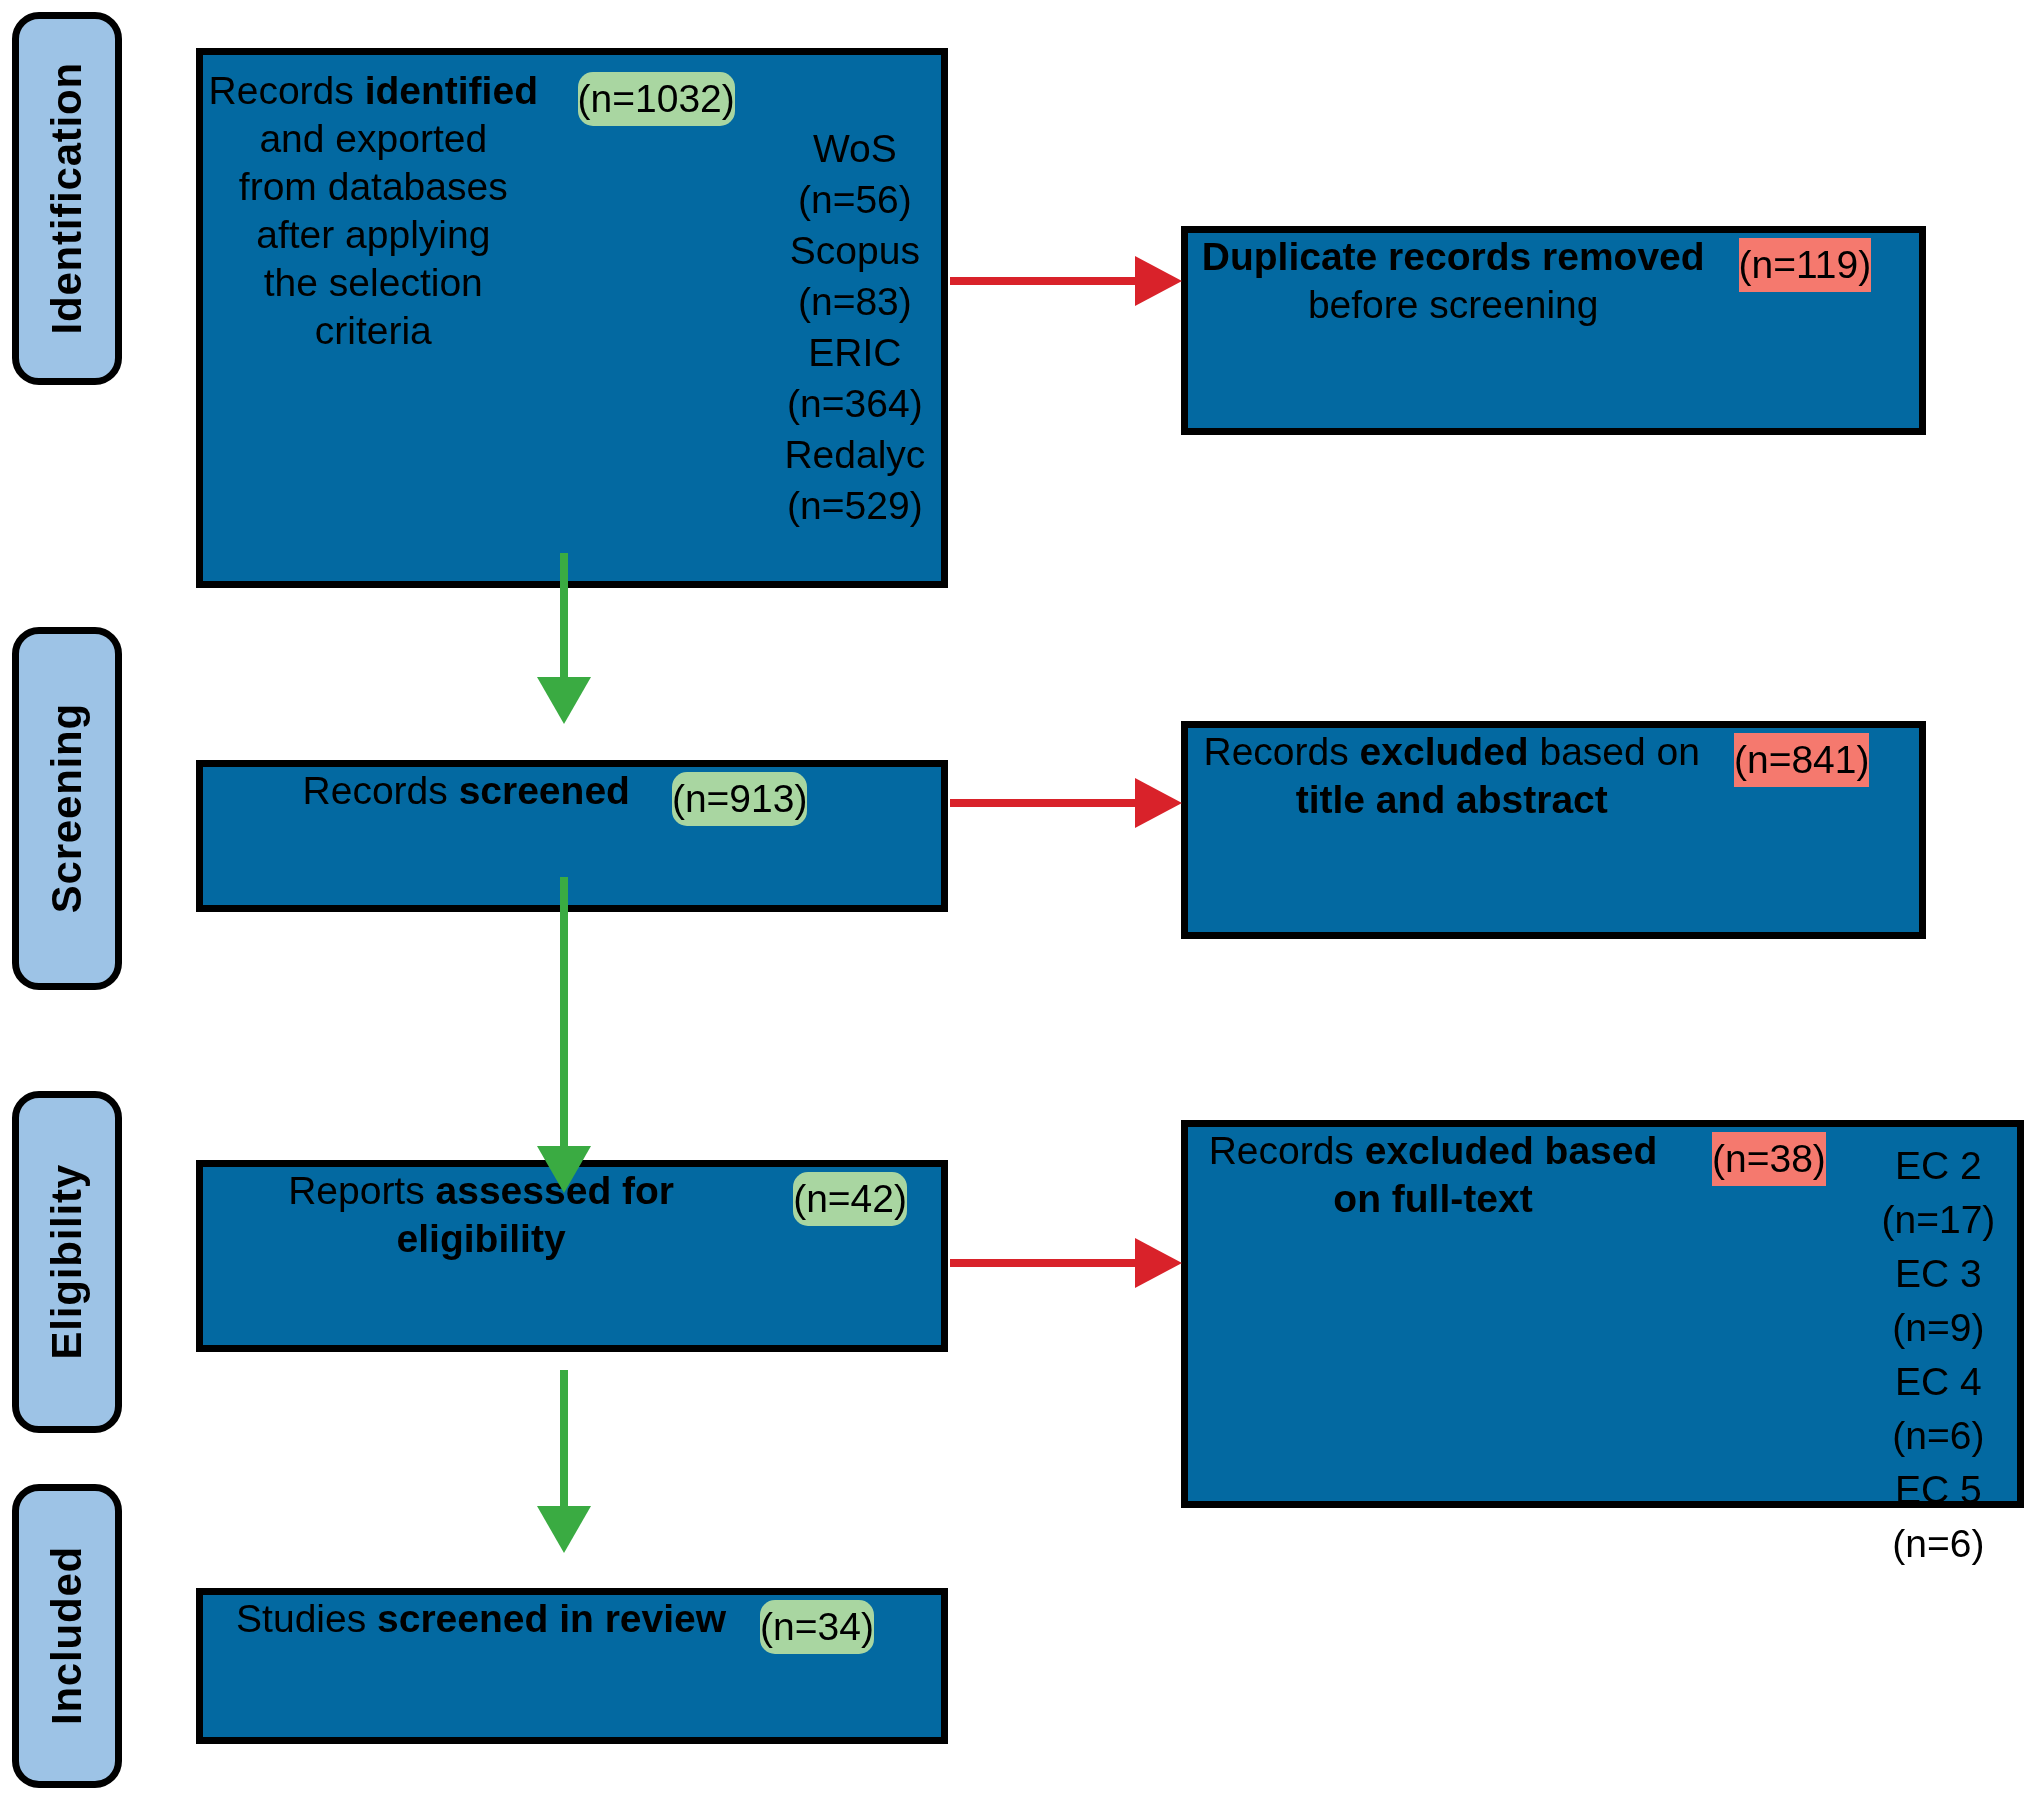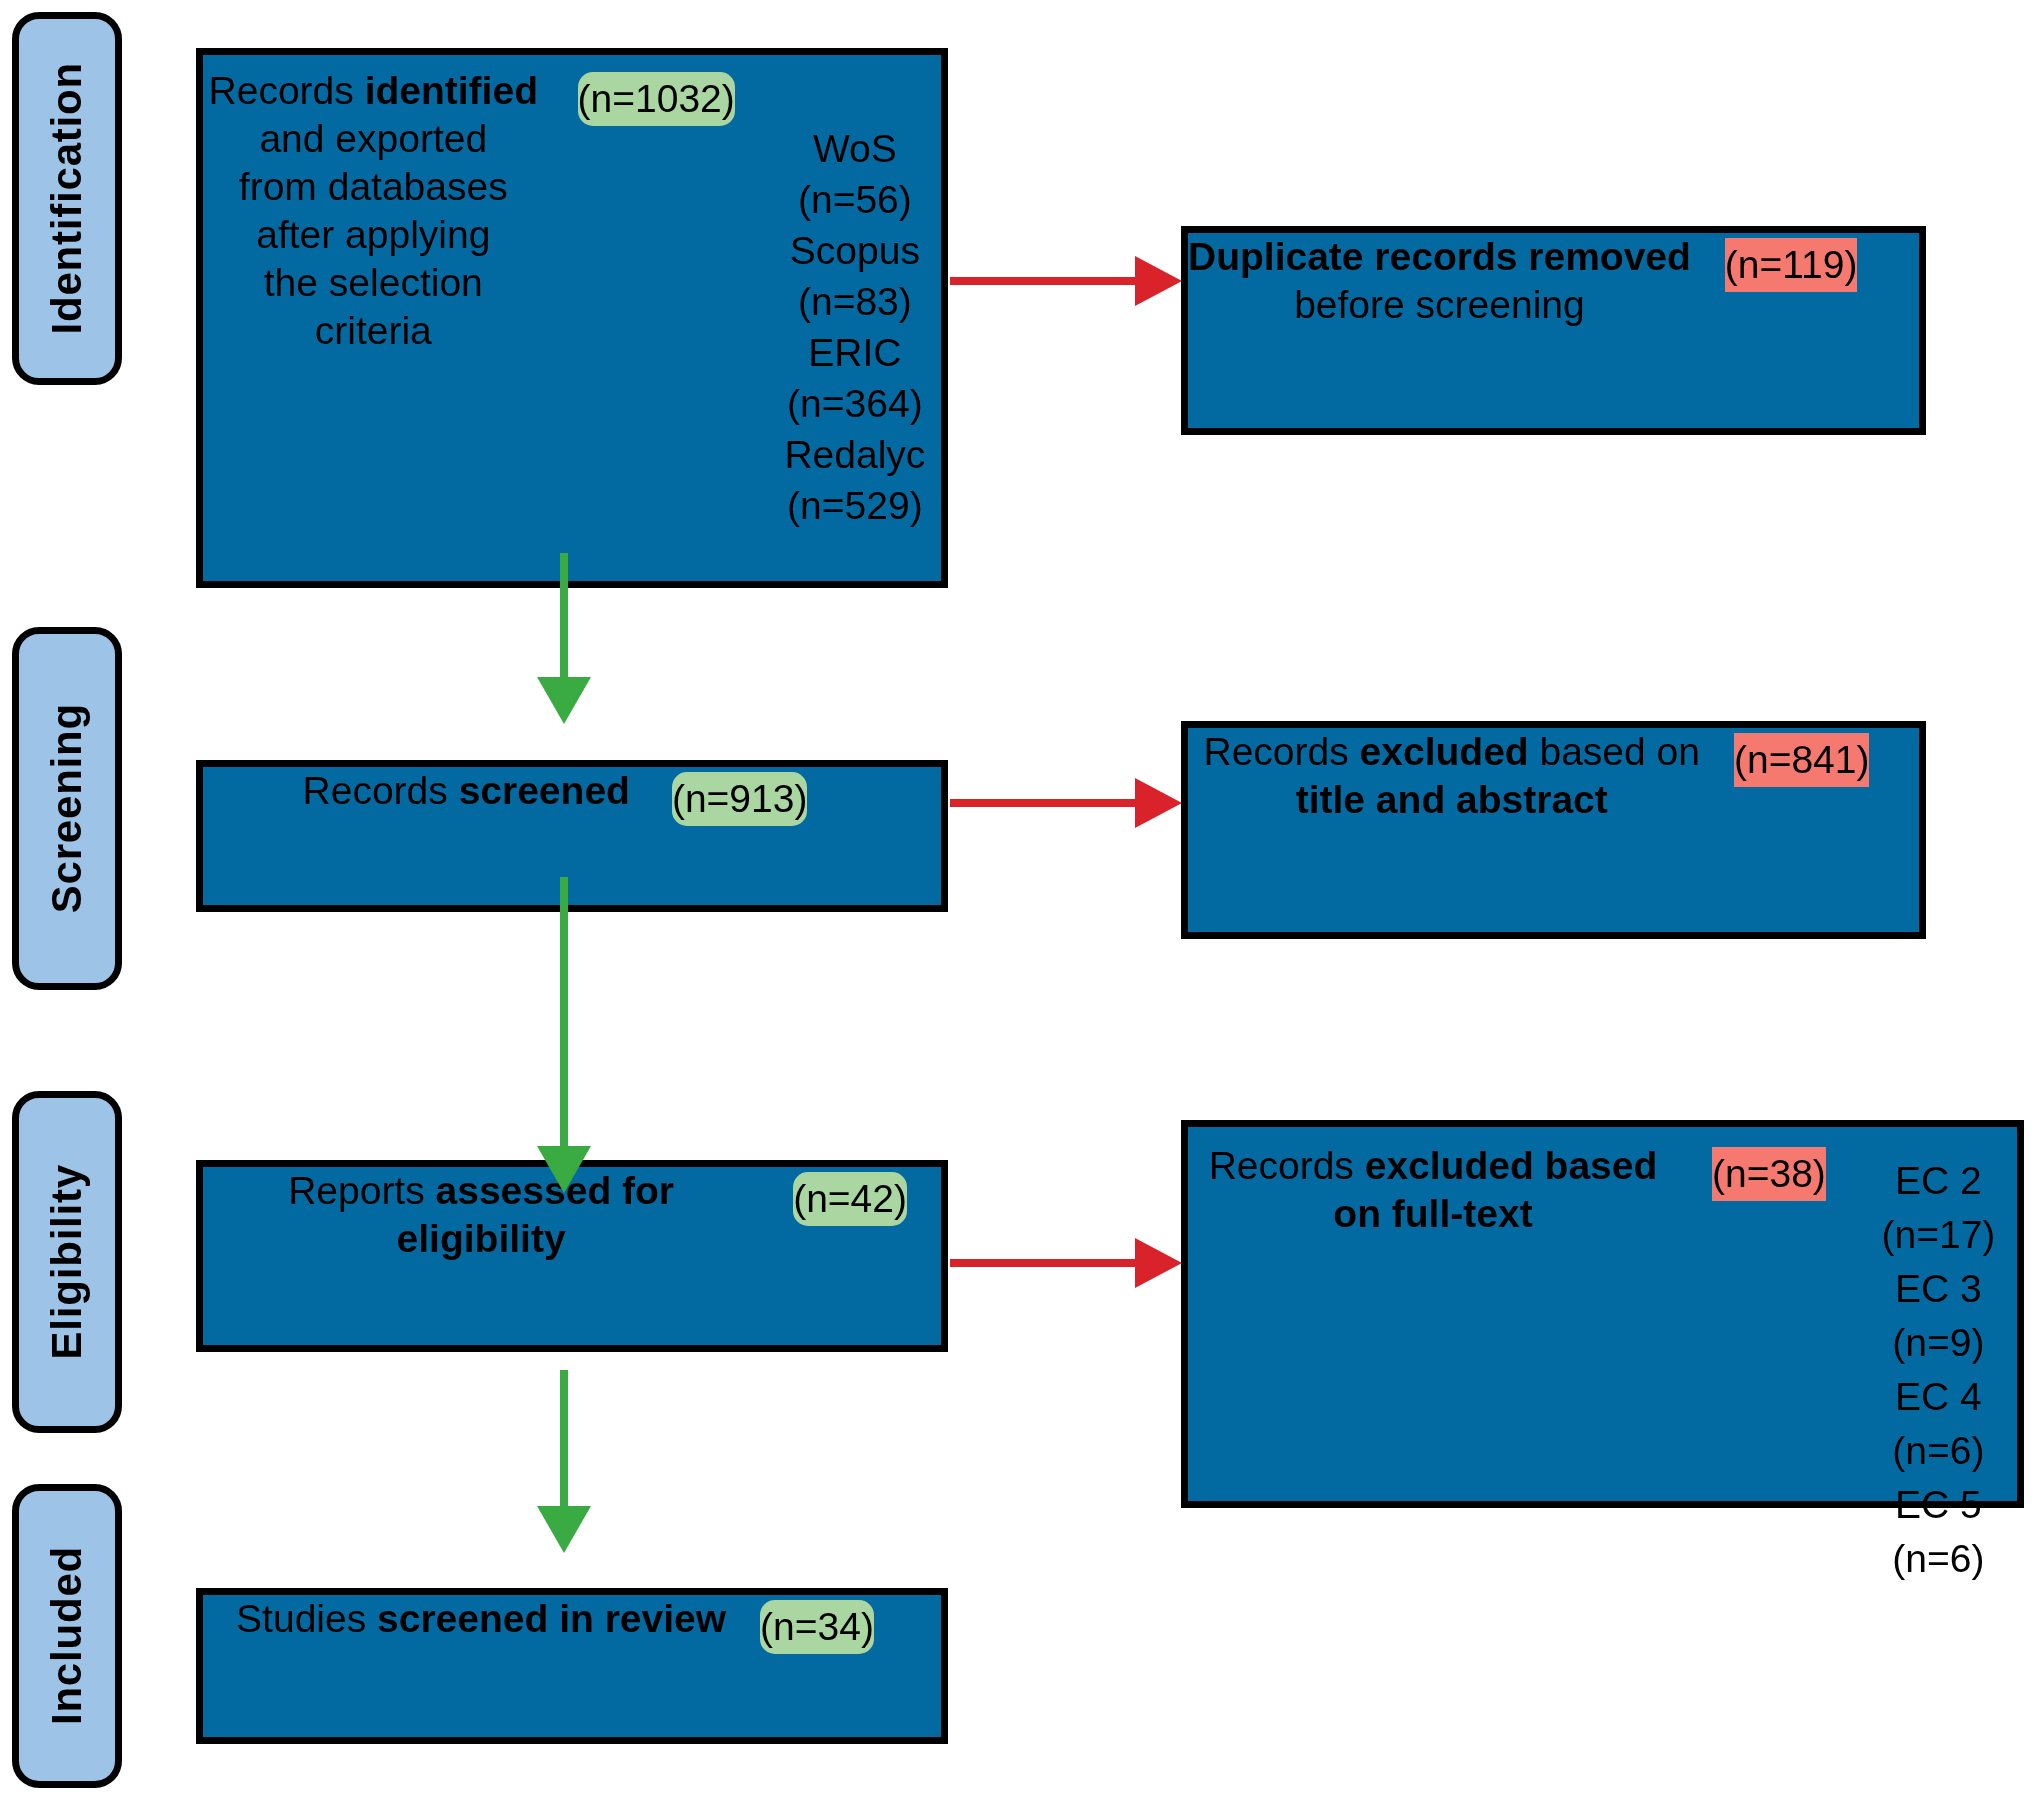--- a/index.html
+++ b/index.html
@@ -33,23 +33,23 @@
     position:absolute;background:#0369a1;border:7.6px solid #000;box-sizing:border-box;
     font-size:39px;line-height:48px;text-align:center;
     display:flex;flex-direction:row;margin-top:36px;
   }
   .main-box{left:196px;width:752px;}
   .box-identified{top:11.8px;height:540px;padding-top:11.8px;}
   .box-screened{top:724px;height:152px;justify-content:center;gap:8px;}
   .box-assessed{top:1124px;height:192px;justify-content:space-between;}
   .box-included-review{top:1552px;height:156px;justify-content:center;}
   .excl-box{left:1181px;width:745px;}
-  .excl-duplicates{top:190px;height:209px;justify-content:flex-start;}
+  .excl-duplicates{top:190px;height:209px;justify-content:center;}
   .excl-title-abstract{top:685px;height:218px;justify-content:center;}
-  .excl-fulltext{top:1084px;height:388px;width:843px;padding-top:15px;}
+  .excl-fulltext{top:1084px;height:388px;width:843px;padding-top:0;}
   
   .bar{
     height:54px;margin:5px 34px 0;flex:none;
     display:flex;align-items:center;justify-content:center;
   }
   .green-bar{background:var(--green-bar);border-radius:15px;}
   .red-bar{background:var(--red-bar);}
   
   .list div{line-height:51px;}
   .sources{margin-top:56px;}

